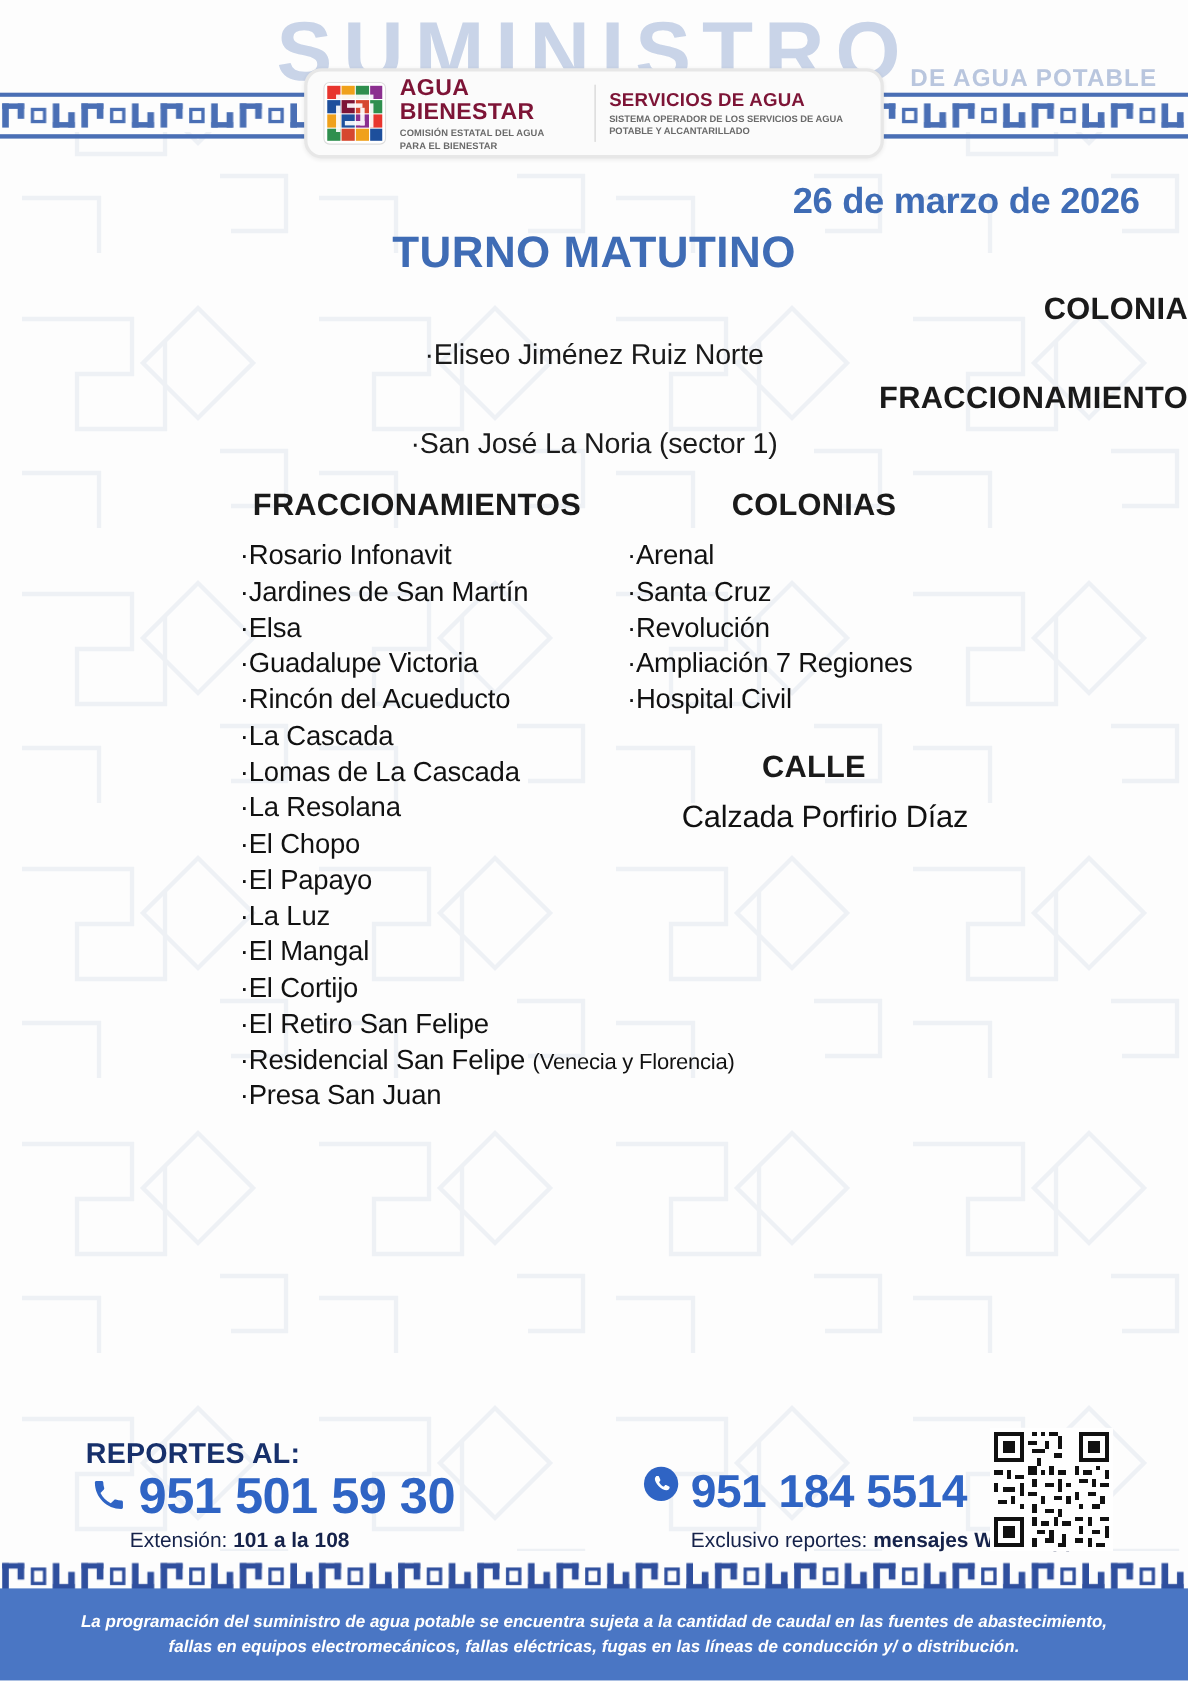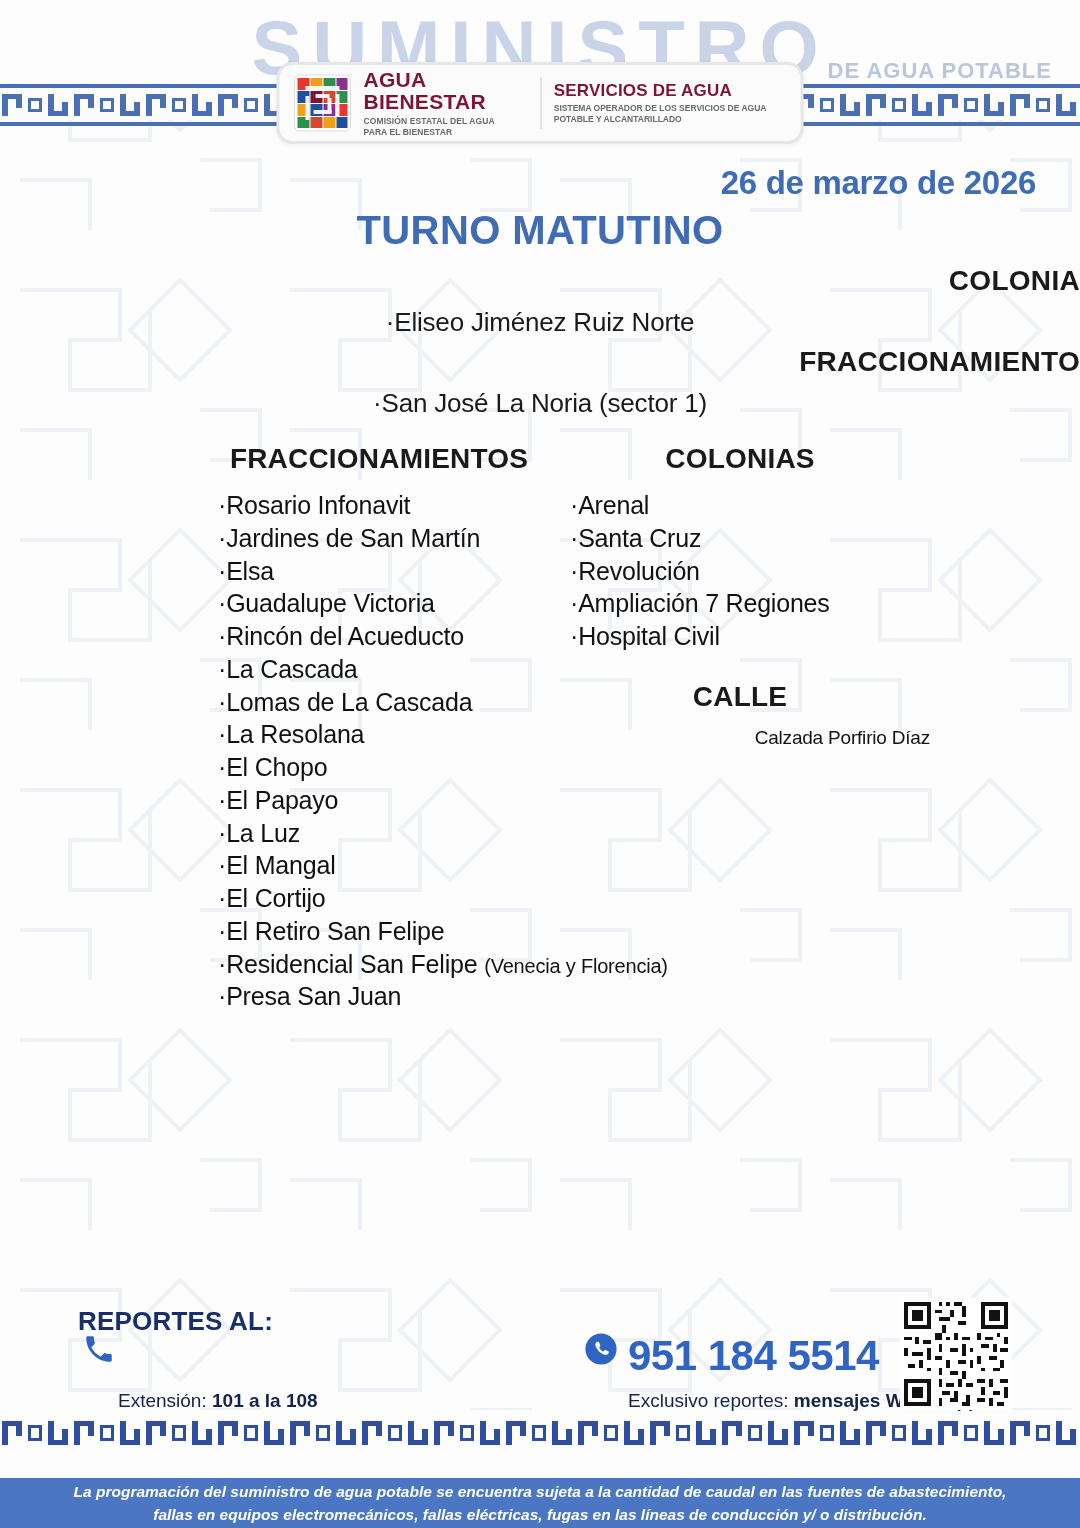--- a/index.html
+++ b/index.html
@@ -202,23 +202,23 @@
     font-size: 25px;
     line-height: 1.31;
     color: #111;
     letter-spacing: -0.2px;
     white-space: nowrap;
   }
   ul.items li .paren {
     font-size: 20px;
   }
   .calle-item {
-    font-size: 19px;
+    font-size: 28px;
     color: #111;
-    text-align: right;
+    text-align: center;
     padding-right: 40px;
     letter-spacing: -0.2px;
   }
 
   
   .contact {
     position: absolute;
     left: 0;
     bottom: 112px;
     width: 100%;
@@ -298,21 +298,21 @@
     bottom: 78px;
     left: 0;
     width: 100%;
     height: 34px;
   }
   .note-bar {
     position: absolute;
     bottom: 0;
     left: 0;
     width: 100%;
-    height: 50px;
+    height: 84px;
     background: #4a76c4;
     display: flex;
     flex-direction: column;
     align-items: center;
     justify-content: center;
     color: #fff;
   }
   .note-bar p {
     font-size: 15.5px;
     font-style: italic;
@@ -468,20 +468,21 @@
 
   <div class="contact">
     <div class="reportes-label">REPORTES AL:</div>
 
     <div class="phone-main">
       <span class="icon-phone">
         <svg width="34" height="34" viewBox="0 0 24 24" xmlns="http://www.w3.org/2000/svg">
           <path fill="#2f64c4" d="M6.6 10.8c1.5 2.9 3.7 5.1 6.6 6.6l2.2-2.2c.3-.3.7-.4 1-.2 1.1.4 2.3.6 3.6.6.6 0 1 .4 1 1V20c0 .6-.4 1-1 1C10.6 21 3 13.4 3 4c0-.6.4-1 1-1h3.4c.6 0 1 .4 1 1 0 1.2.2 2.4.6 3.6.1.3 0 .7-.2 1l-2.2 2.2z"></path>
         </svg>
       </span>
+      <span class="num">951 501 59 30</span>
     </div>
     <div class="ext">
       <span>Extensión: </span><b>101 a la 108</b>
     </div>
 
     <div class="phone-wa">
       <span class="icon-wa">
         <svg width="34" height="34" viewBox="0 0 24 24" xmlns="http://www.w3.org/2000/svg">
           <circle cx="12" cy="12" r="11" fill="#2f64c4"></circle>
           <path fill="#ffffff" d="M8.6 7.4c.2-.5.5-.5.8-.5h.6c.2 0 .5 0 .7.5l.8 1.9c.1.3 0 .5-.1.7l-.5.6c-.1.2-.2.4 0 .7.5.9 1.4 1.8 2.4 2.3.3.2.5.1.7-.1l.5-.6c.2-.2.4-.3.7-.2l1.9.9c.4.2.4.4.4.6 0 .4-.2 1-.5 1.3-.4.4-1 .6-1.6.6-1.3 0-3.3-1-4.9-2.6-1.6-1.6-2.5-3.4-2.5-4.6 0-.6.2-1.2.6-1.5z"></path>

